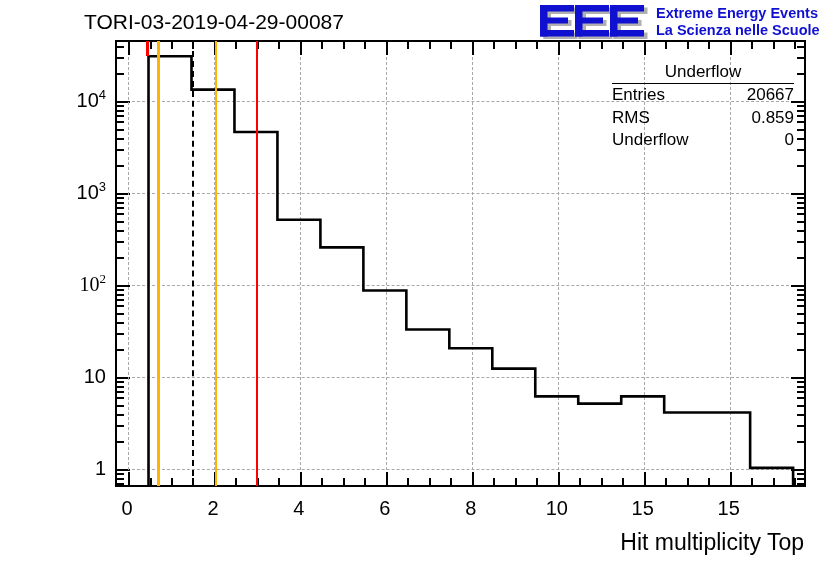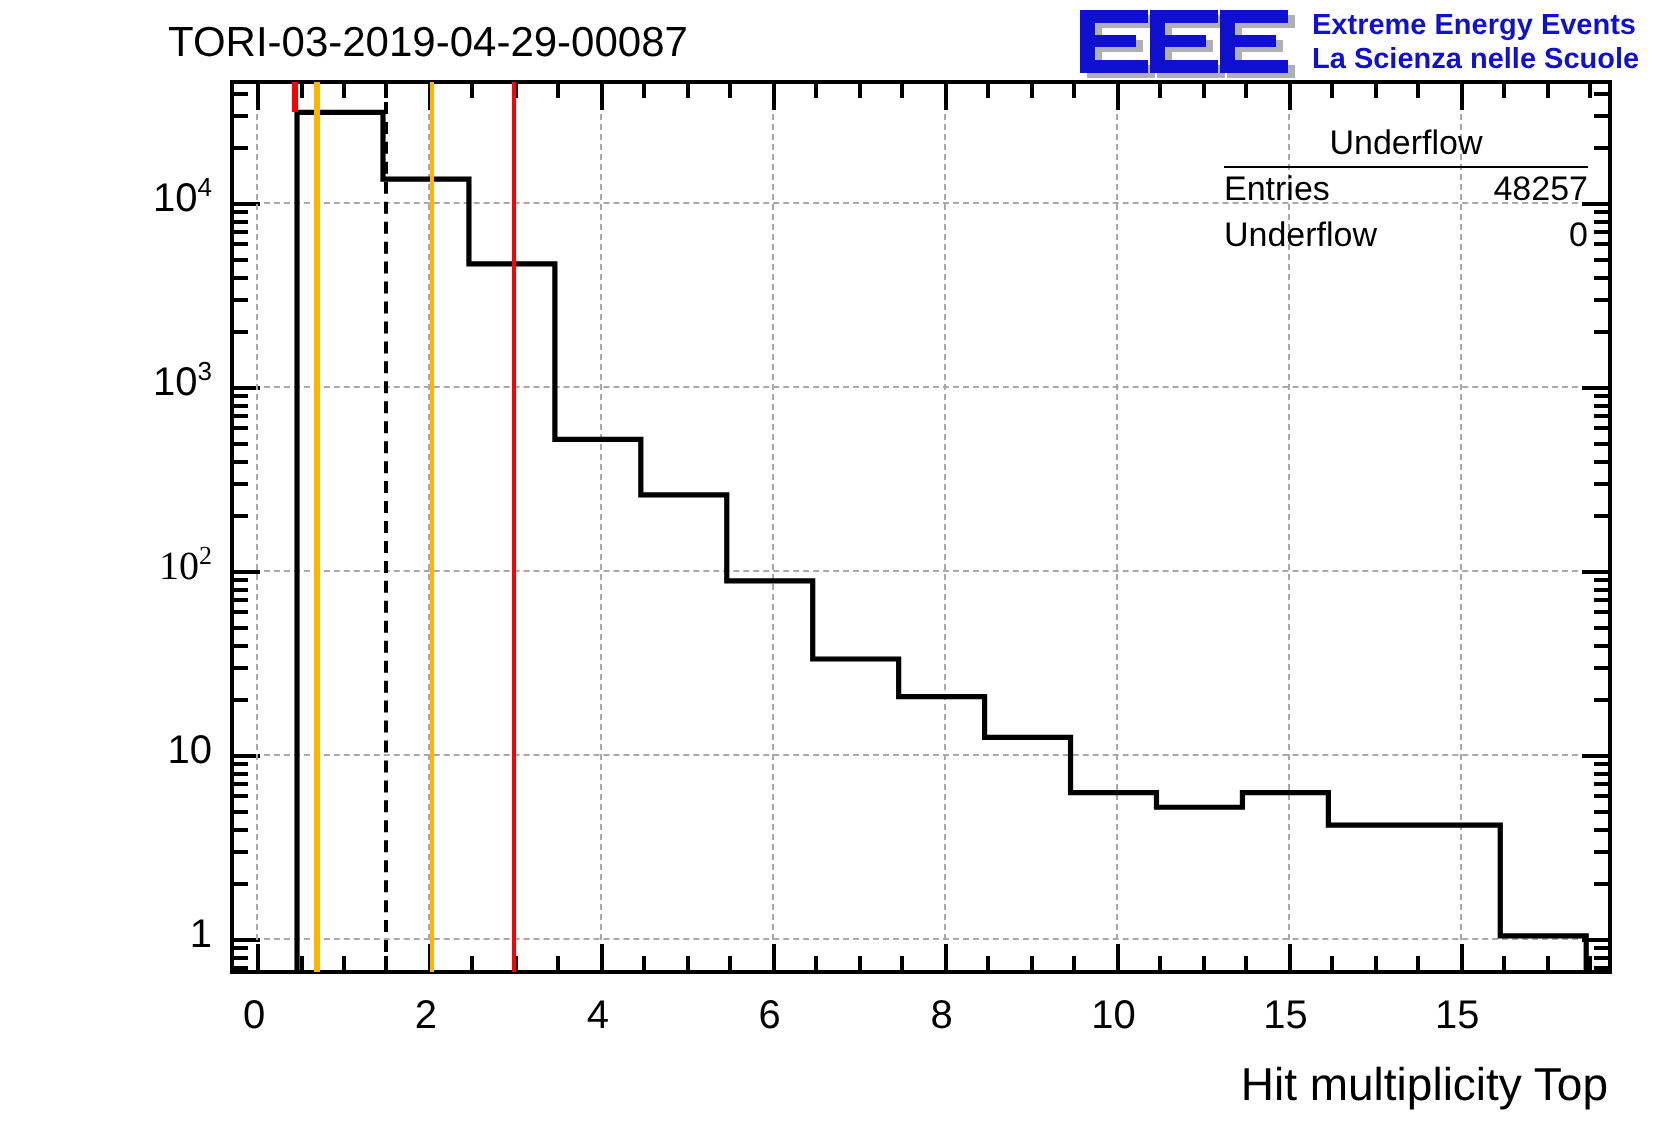--- a/index.html
+++ b/index.html
@@ -295,21 +295,25 @@
       <div class="xlab" style="left: 728.649px; top: 497px;">15</div>
     </div>
 
   <div class="xtitle">Hit multiplicity Top</div>
 
   <div class="stats">
     <div class="stats-title">Underflow</div>
     <div id="stats-rows">
         <div class="stats-row">
           <span>Entries</span>
-          <span>48257</span>
+          <span>20667</span>
+        </div>
+        <div class="stats-row">
+          <span>RMS</span>
+          <span>0.859</span>
         </div>
         <div class="stats-row">
           <span>Underflow</span>
           <span>0</span>
         </div>
       </div>
   </div>
 
 </div>
 

